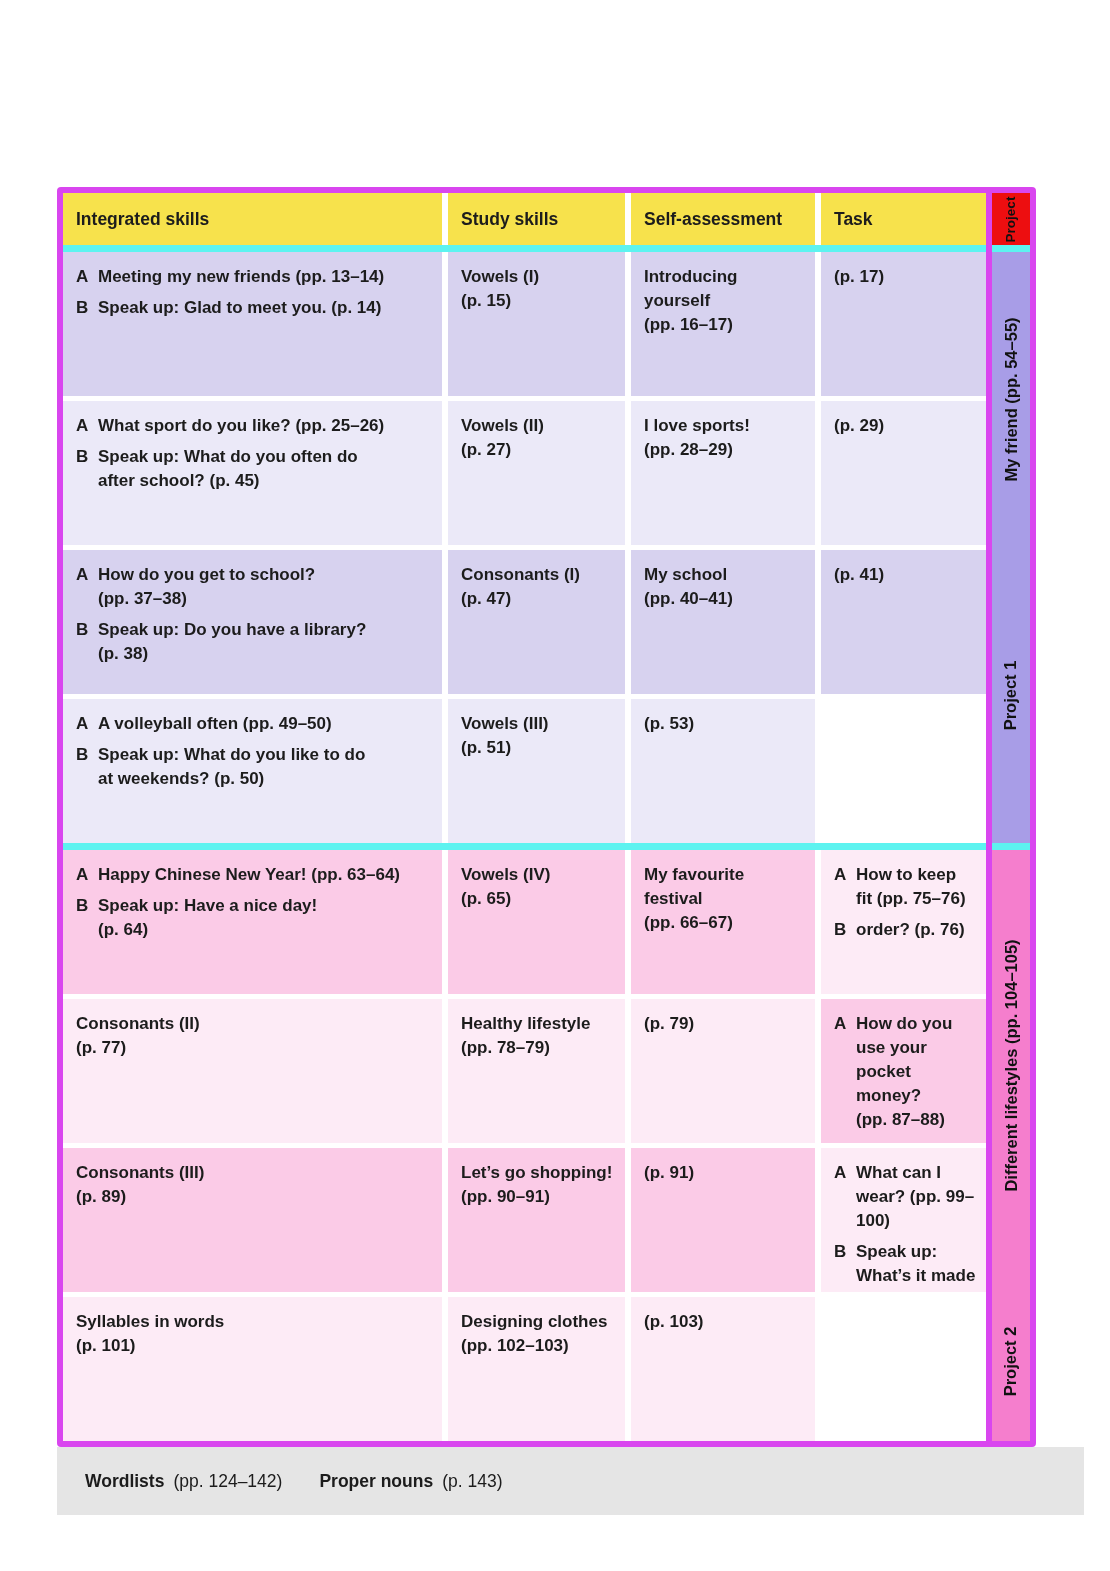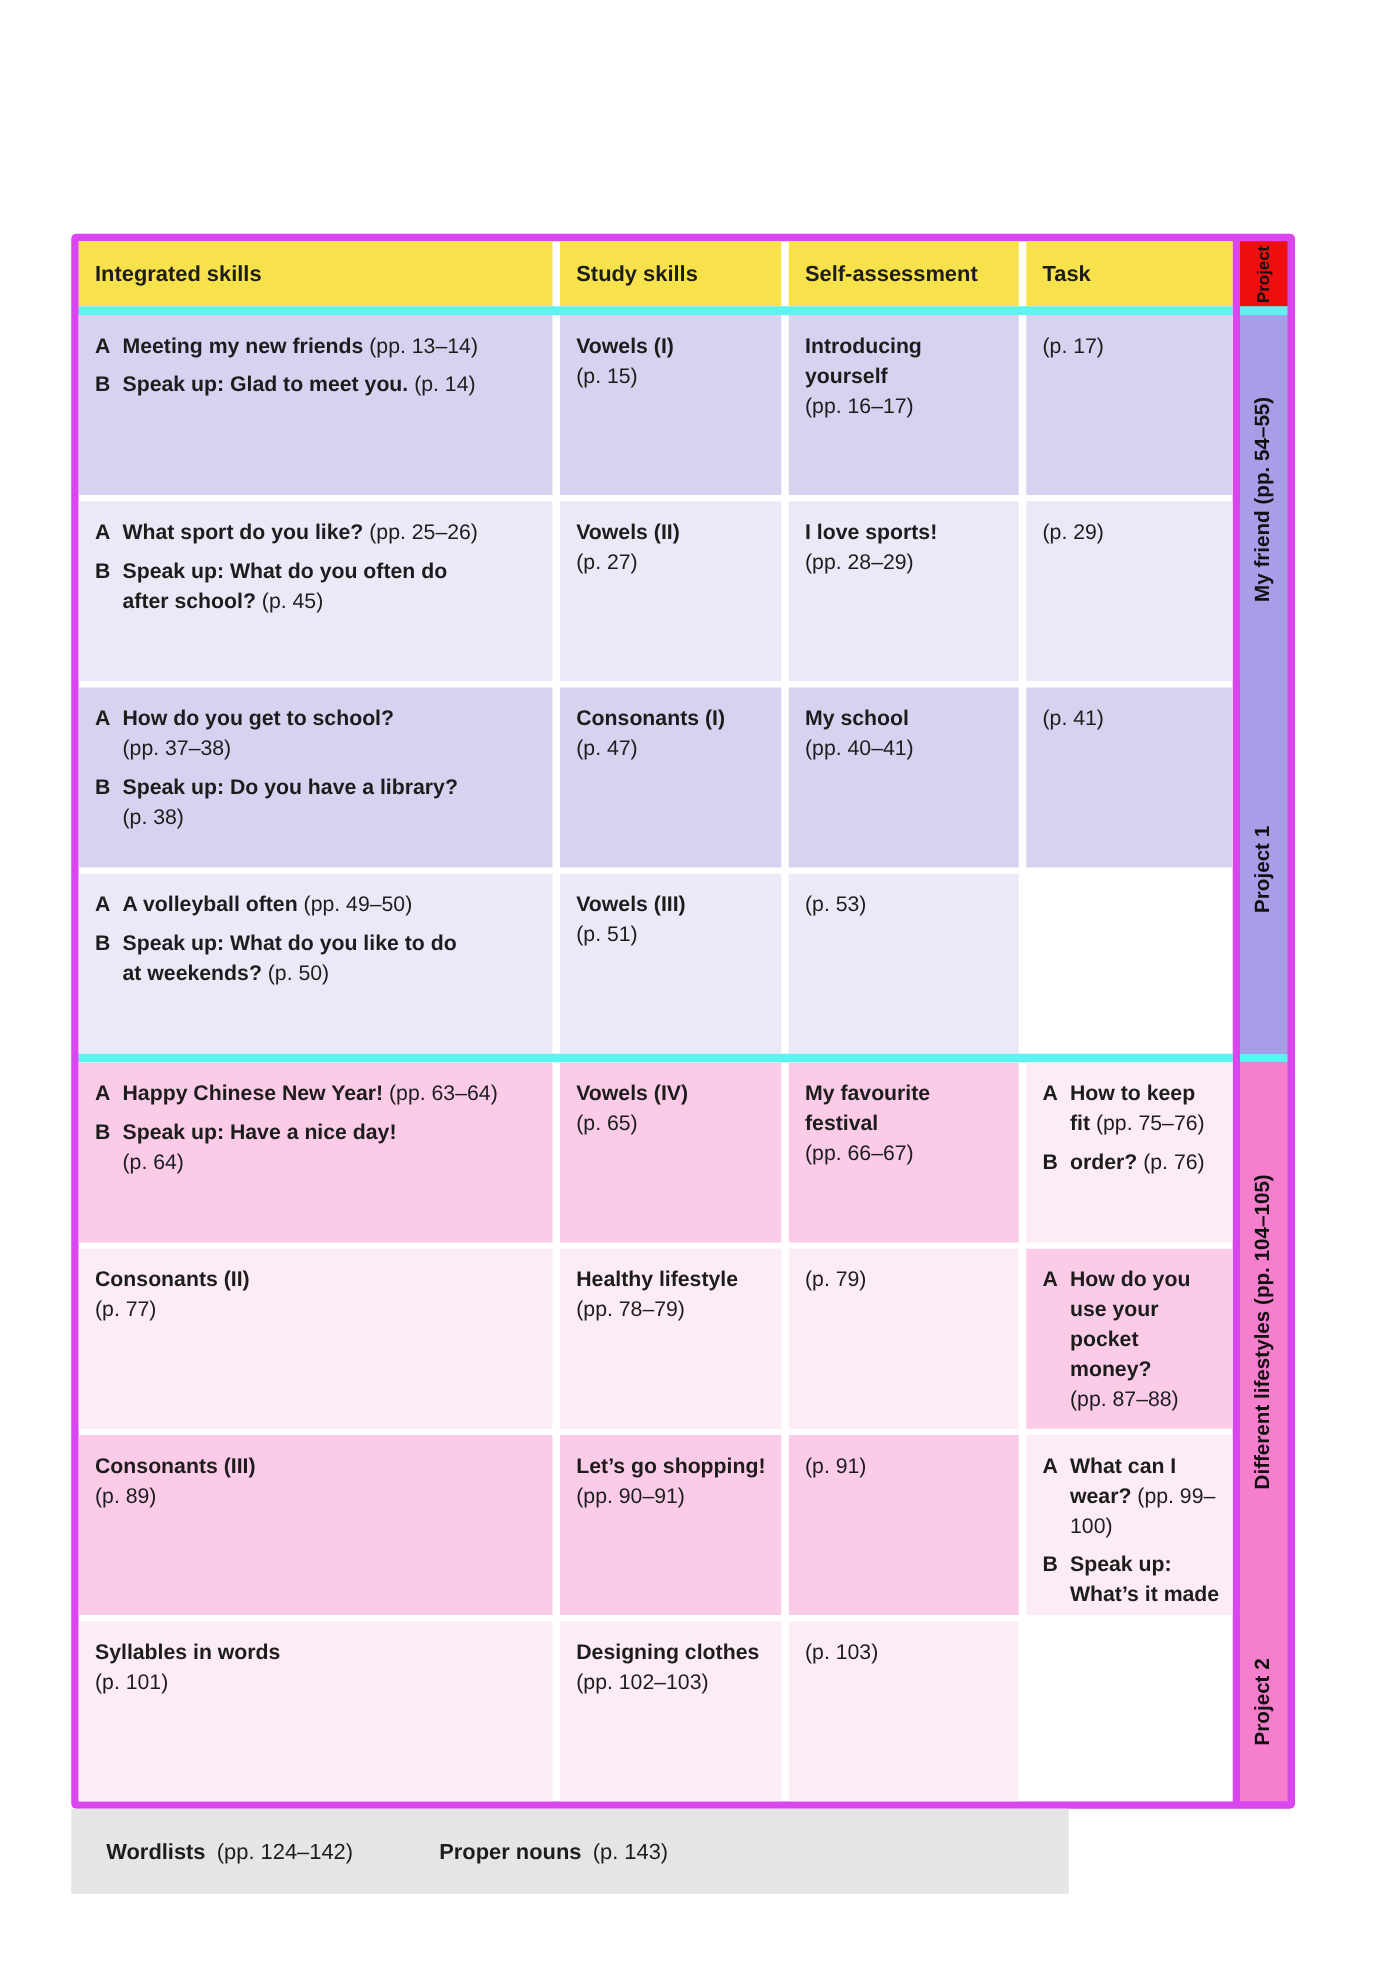--- a/index.html
+++ b/index.html
@@ -3,21 +3,21 @@
 <meta charset="utf-8">
 <style>
   * { margin:0; padding:0; box-sizing:border-box; }
   html,body { background:#ffffff; }
   body {
     width:1110px; height:1571px; position:relative;
     font-family:"Liberation Sans", sans-serif;
     color:#1c1c1c;
   }
   .b { font-weight:700; }
-  .r { font-weight:400; }
+  .r { font-weight:700; }
 
   
   .toc-frame {
     position:absolute; left:57px; top:187px; width:979px;
     background:#d946ef; padding:6px; border-radius:4px;
   }
   .toc-grid { display:grid; grid-template-columns:1fr 6px 38px; }
 
   
   .main-col { background:#ffffff; display:flex; flex-direction:column; }
@@ -57,26 +57,26 @@
   .sb-strip.pink   { background:#f57ecd; }
   .sb-zone { flex:1; display:flex; align-items:center; justify-content:center; overflow:visible; }
   .sb-zone.tall { flex:2.7; }
   .vtxt {
     transform:rotate(-90deg); white-space:nowrap;
     font-weight:700; font-size:16.5px; color:#111;
   }
 
   
   .footer-bar {
-    position:absolute; left:57px; top:1447px; width:798px; height:68px;
+    position:absolute; left:57px; top:1447px; width:1027px; height:68px;
     background:#e5e5e5; display:flex; align-items:center;
     padding-left:28px; font-size:17.5px;text-align:right;
   }
   .footer-item .ref { margin-left:9px; font-weight:400; }
-  .footer-item + .footer-item { margin-left:69px; }
+  .footer-item + .footer-item { margin-left:37px; }
 </style>
 </head>
 <body>
 
 <div class="toc-frame">
   <div class="toc-grid">
 
     <div class="main-col">
       <div class="hdr-row">
         <div class="hdr-cell">

